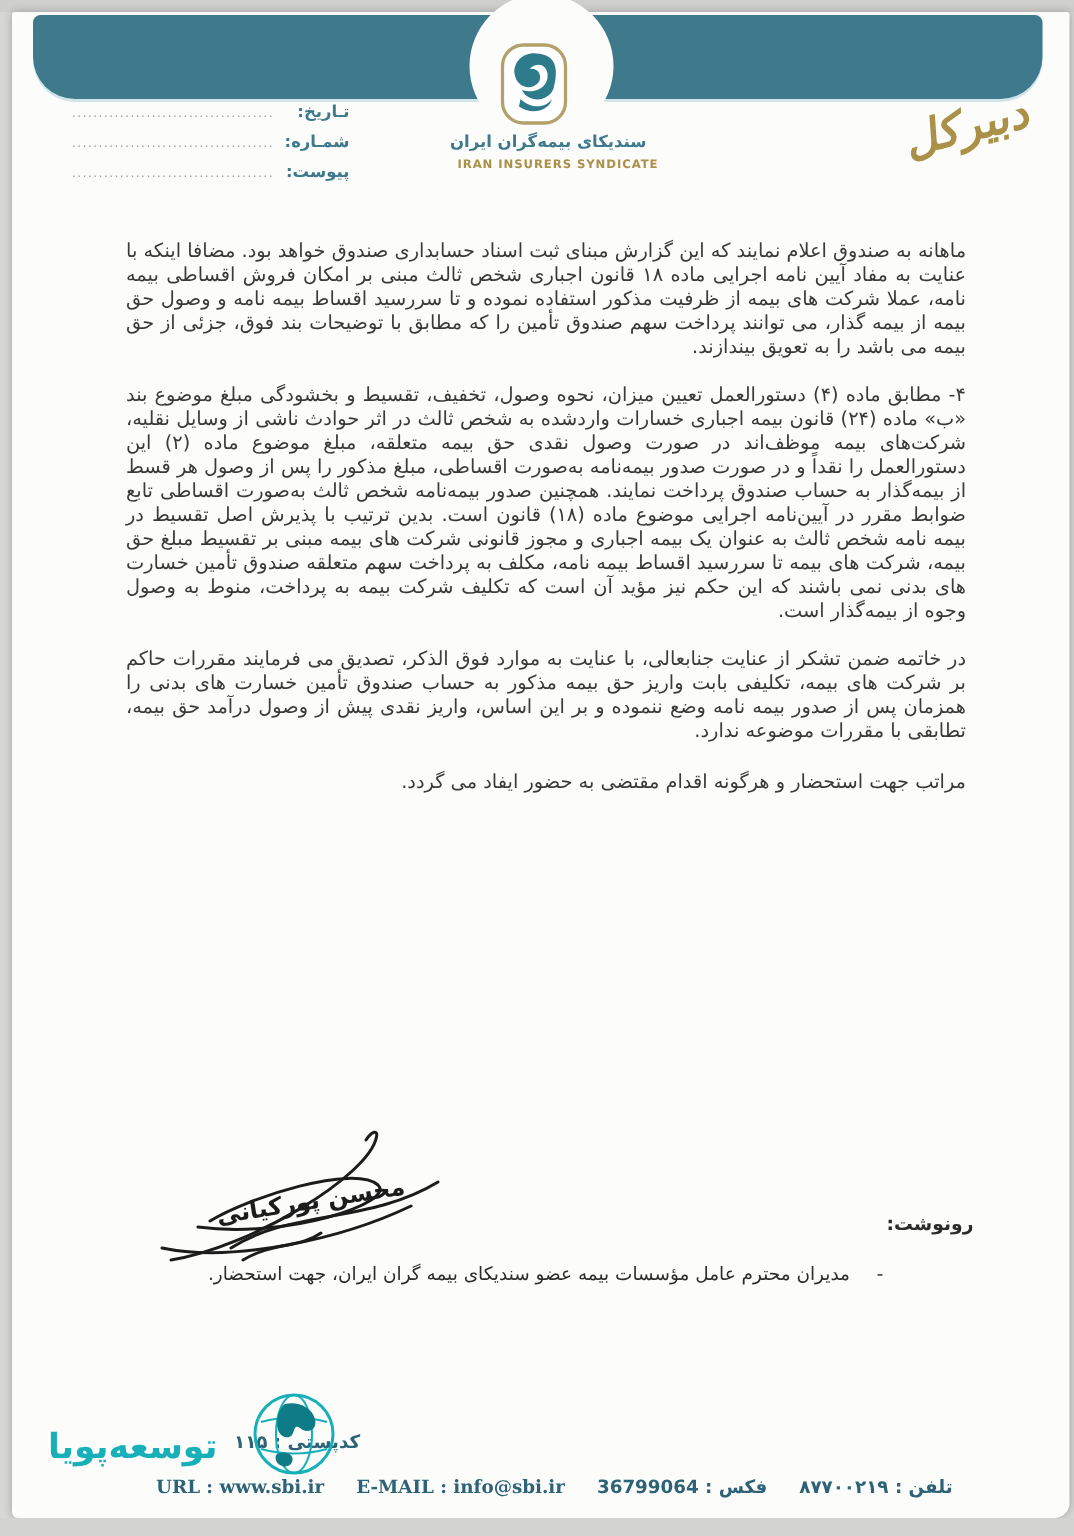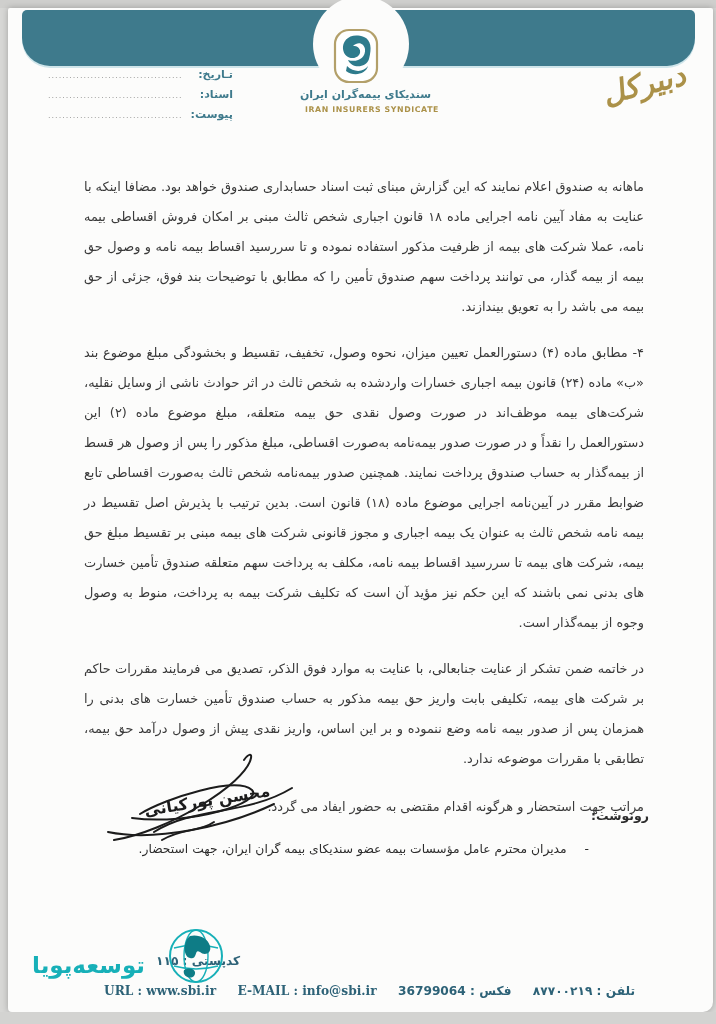--- a/index.html
+++ b/index.html
@@ -47,22 +47,22 @@
   .meta-row{display:flex;align-items:baseline;margin-bottom:7px;}
   .meta-label{
     color:var(--teal);font-weight:bold;font-size:11px;white-space:nowrap;
   }
   .meta-dots{
     color:#9a9a98;font-size:8px;letter-spacing:1px;overflow:hidden;
     white-space:nowrap;flex:1;direction:ltr;text-align:left;
   }
   
   .letter-body{
-    position:absolute;left:76px;right:69px;top:164px;direction:rtl;
-    color:#3a3a3a;font-size:12.9px;line-height:30px;text-align:justify;
+    position:absolute;left:76px;right:69px;top:152px;direction:rtl;
+    color:#3a3a3a;font-size:12.9px;line-height:16px;text-align:justify;
   }
   .letter-body p{margin:0 0 16px 0;}
   .letter-body p.closing{margin-top:18px;}
   
   .signature{position:absolute;left:88px;top:736px;width:220px;height:110px;}
   
   .cc-label{
     position:absolute;right:64px;top:800px;direction:rtl;
     font-size:12.5px;font-weight:bold;color:#2c2c2c;margin-left:28px;
   }
@@ -121,21 +121,21 @@
   <div class="org-fa">سندیکای بیمه‌گران ایران</div>
   <div class="org-en">IRAN INSURERS SYNDICATE</div>
   <div class="dabirkol">دبیرکل</div>
 
   <div class="meta-fields">
     <div class="meta-row">
       <span class="meta-label">تـاریخ:</span>
       <span class="meta-dots">......................................</span>
     </div>
     <div class="meta-row">
-      <span class="meta-label">اسناد:</span>
+      <span class="meta-label">شمـاره:</span>
       <span class="meta-dots">......................................</span>
     </div>
     <div class="meta-row">
       <span class="meta-label">پیوست:</span>
       <span class="meta-dots">......................................</span>
     </div>
   </div>
 
   <div class="letter-body">
     <p>ماهانه به صندوق اعلام نمایند که این گزارش مبنای ثبت اسناد حسابداری صندوق خواهد بود. مضافا اینکه با عنایت به مفاد آیین نامه اجرایی ماده ۱۸ قانون اجباری شخص ثالث مبنی بر امکان فروش اقساطی بیمه نامه، عملا شرکت های بیمه از ظرفیت مذکور استفاده نموده و تا سررسید اقساط بیمه نامه و وصول حق بیمه از بیمه گذار، می توانند پرداخت سهم صندوق تأمین را که مطابق با توضیحات بند فوق، جزئی از حق بیمه می باشد را به تعویق بیندازند.</p>

